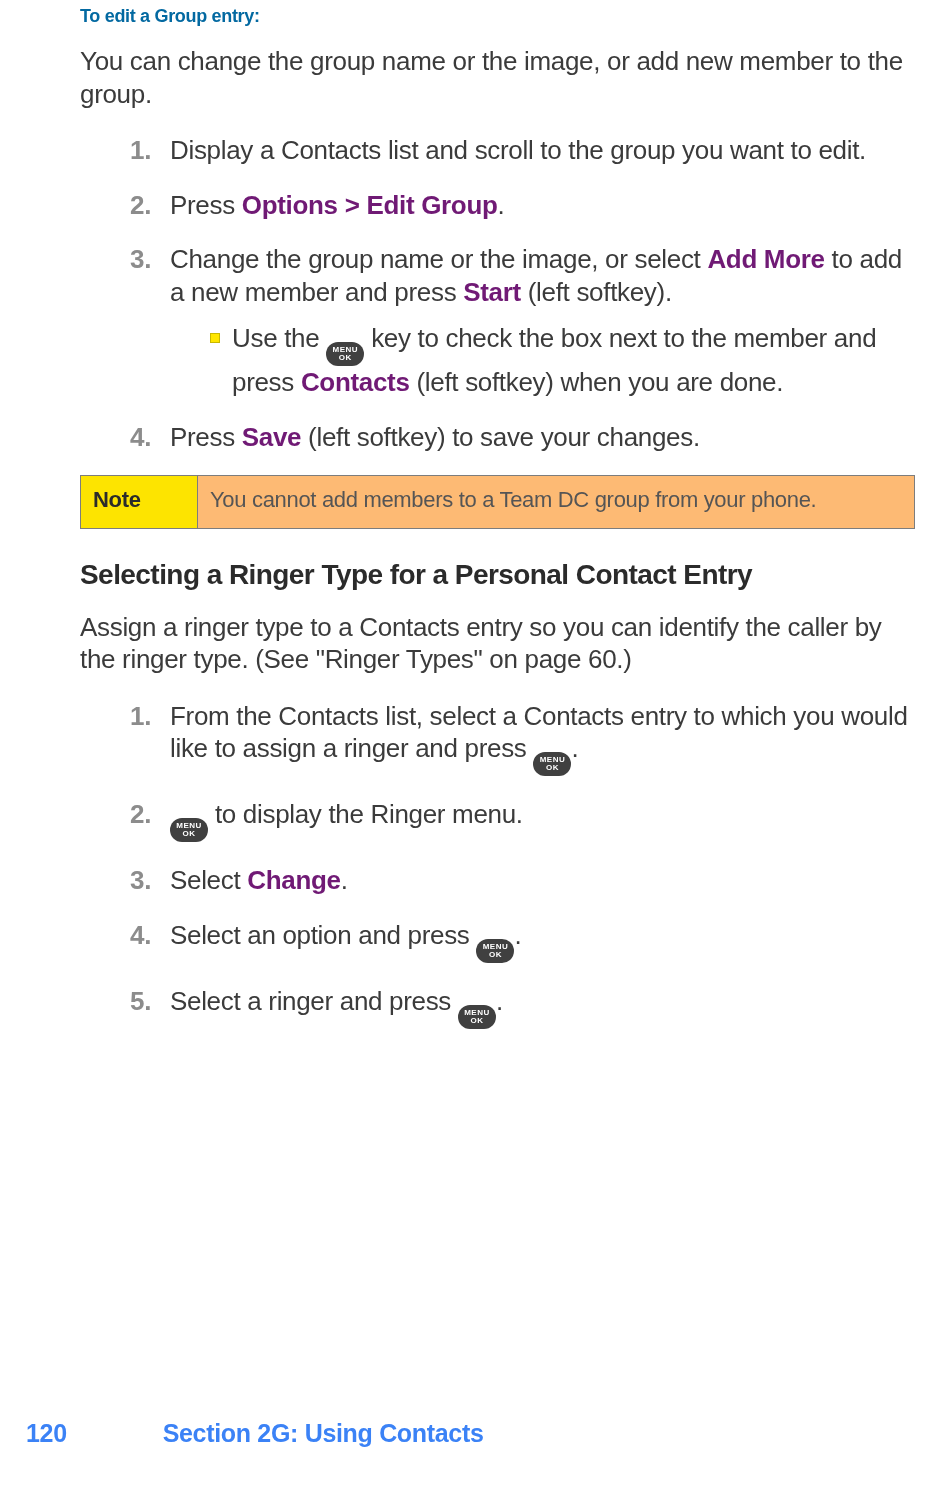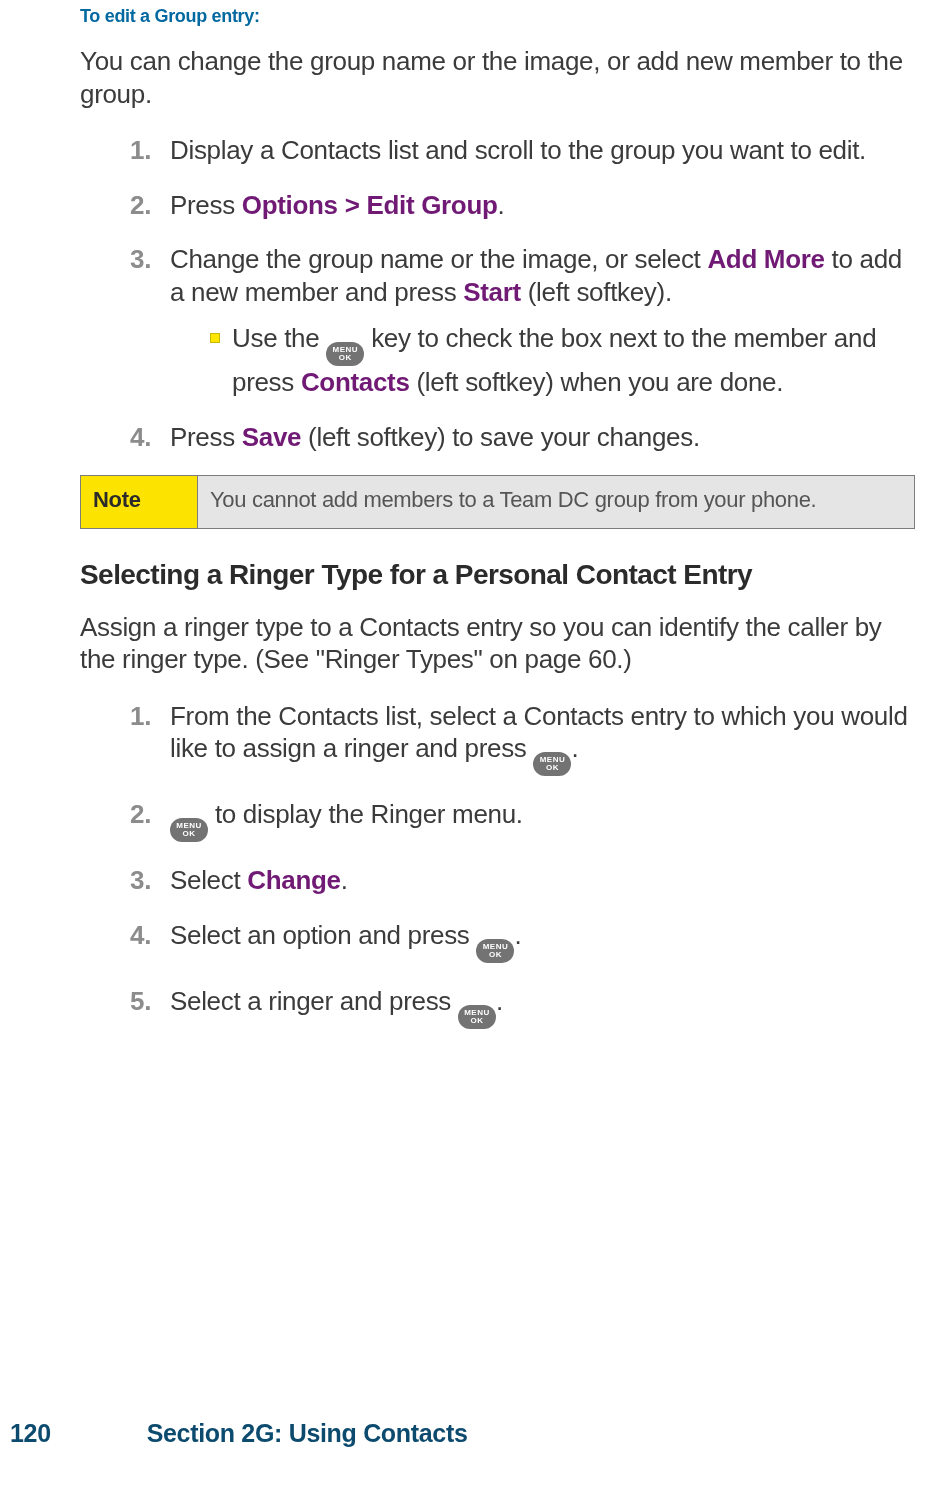--- a/index.html
+++ b/index.html
@@ -92,61 +92,61 @@
     font-size: 22px;
     line-height: 1.25;
   }
   .note-table td.label {
     background: #fde400;
     font-weight: 700;
     width: 80px;
     color: #2b2b2b;
   }
   .note-table td.text {
-    background: #e5e5e5;
+    background: #fdba74;
     color: #555;
   }
 
   h2.section {
     font-size: 28px;
     font-weight: 800;
     margin: 14px 0 20px 0;
     color: #2b2b2b;
     letter-spacing: -0.02em;
   }
 
   .key {
     display: inline-flex;
     align-items: center;
     justify-content: center;
     vertical-align: -5px;
     width: 38px;
     height: 24px;
-    background: #737373;
+    background: #404040;
     border-radius: 12px;
     color: #fff;
     font-size: 8px;
     line-height: 1;
     font-weight: 700;
     flex-direction: column;
     letter-spacing: 0.5px;
   }
   .key .t1 { display:block; font-size:8px; }
   .key .t2 { display:block; font-size:8px; }
 
   .footer {
     position: absolute;
     bottom: 44px;
     left: 0;
     width: 100%;
     box-sizing: border-box;
-    padding-left: 0;
+    padding-left: 16px;
     font-size: 25px;
     font-weight: 700;
-    color: #0c4a6e;
+    color: #3b82f6;
   }
   .footer .pnum {
     display: inline-block;
     width: 80px;
     text-align: left;
     padding-left: 10px;
     box-sizing: border-box;
   }
   .footer .ftext {
     display: inline-block;

